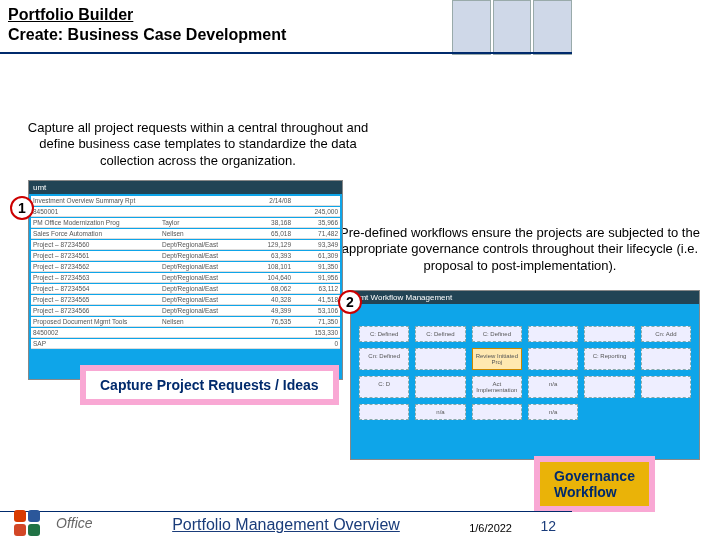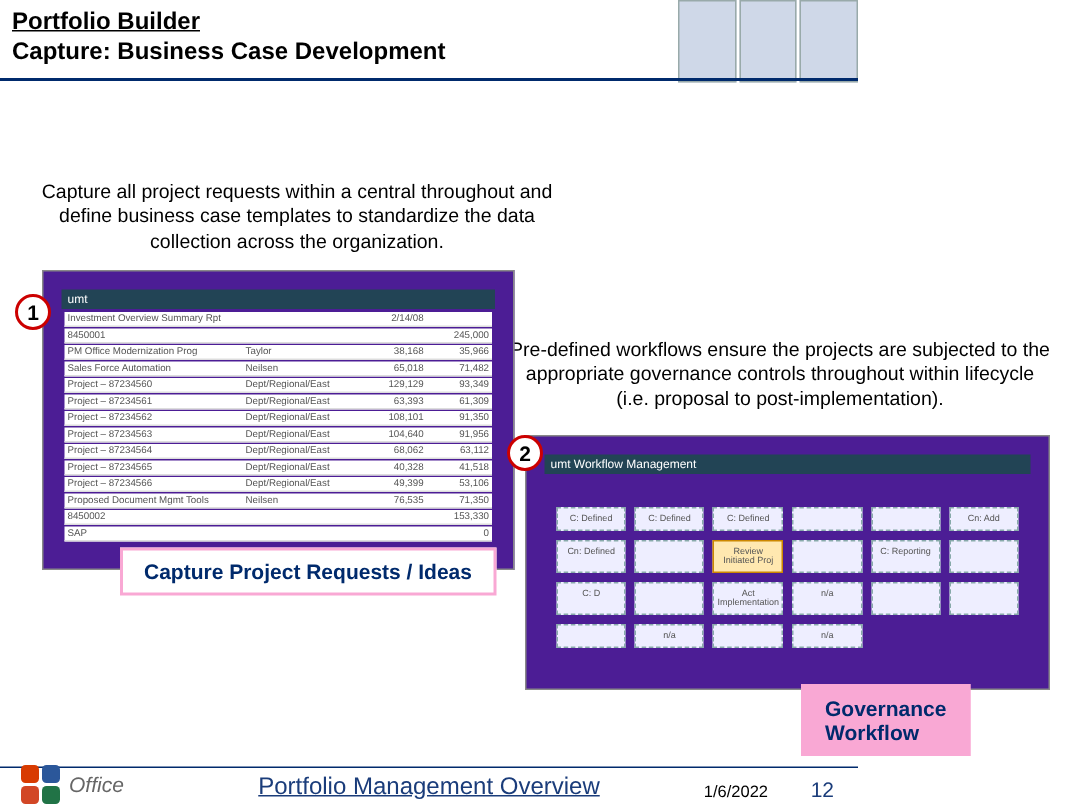--- a/index.html
+++ b/index.html
@@ -12,74 +12,74 @@
   .subtitle { font-size: 16px; font-weight: bold; padding: 2px 0 0 8px; }
   .hr { position: absolute; top: 52px; left: 0; width: 100%; height: 2px; background: #002a6c; }
   .corner-thumbs { position: absolute; top: 0; right: 0; width: 120px; height: 55px; display: flex; gap: 2px; }
   .corner-thumbs div { flex:1; background: #cfd8e8; border:1px solid #9aa; }
 
   
   .blurb1 { position: absolute; top: 120px; left: 18px; width: 360px; font-size: 13px; text-align: center; line-height: 1.25; }
   .blurb2 { position: absolute; top: 225px; left: 340px; width: 360px; font-size: 13px; text-align: center; line-height: 1.25; }
 
   
-  .shot { position: absolute; border:1px solid #888; background: #4c1d95; font-size: 7px; color:#555; padding:14px; overflow:hidden; }
+  .shot { position: absolute; border:1px solid #888; background: #0ea5e9; font-size: 7px; color:#555; padding:2px; overflow:hidden; }
   .shot1 { top: 180px; left: 28px; width: 315px; height: 200px; }
   .shot2 { top: 290px; left: 350px; width: 350px; height: 170px; }
 
   .shot-bar { background:#245; color:#fff; font-size:8px; padding:2px 4px; margin:-2px -2px 2px -2px; }
   .shot-rows { display:flex; flex-direction:column; gap:1px; }
   .shot-row { display:flex; gap:6px; border-bottom:1px solid #ddd; padding:1px 2px; background:#fff; font-size:6.5px; }
   .shot-row span:nth-child(1){flex:3;} .shot-row span:nth-child(2){flex:2;} .shot-row span:nth-child(3){flex:1;text-align:right;} .shot-row span:nth-child(4){flex:1;text-align:right;}
 
   .shot2-grid { display:grid; grid-template-columns:repeat(6,1fr); gap:6px; padding:20px 6px 6px 6px; }
   .wf-box { border:1px dashed #8aa; background:#eef; font-size:6px; text-align:center; padding:4px 2px; }
   .wf-box.sel { border:1px solid #c80; background:#ffe8b0; }
 
   
   .badge { position:absolute; width:24px; height:24px; border-radius:50%; background:#fff; border:2px solid #c00; display:flex; align-items:center; justify-content:center; font-weight:bold; font-size:14px; }
   .badge1 { top: 196px; left: 10px; }
   .badge2 { top: 290px; left: 338px; }
 
   
-  .caption { position:absolute; background:#fff; border:2px solid #f9a8d4; padding:6px 14px; font-size:14px; font-weight:bold; color:#002a6c; }
-  .caption.yellow { background:#f9a8d4; }
+  .caption { position:absolute; background:#fff; border:6px solid #f9a8d4; padding:6px 14px; font-size:14px; font-weight:bold; color:#002a6c; }
+  .caption.yellow { background:#eab308; }
   .cap1 { top: 365px; left: 80px; }
   .cap2 { top: 456px; left: 534px; }
 
   
   .footer-line { position:absolute; bottom:28px; left:0; width:100%; height:1px; background:#002a6c; }
-  .office-logo { position:absolute; bottom:4px; left:14px; display:flex; align-items:center; gap:6px; }
+  .office-logo { position:absolute; bottom:4px; left:14px; display:flex; align-items:center; gap:16px; }
   .office-grid { width:26px; height:26px; display:grid; grid-template-columns:1fr 1fr; grid-template-rows:1fr 1fr; gap:2px; }
   .office-grid div:nth-child(1){background:#d83b01;border-radius:3px;}
   .office-grid div:nth-child(2){background:#2b579a;border-radius:3px;}
   .office-grid div:nth-child(3){background:#d24726;border-radius:3px;}
   .office-grid div:nth-child(4){background:#217346;border-radius:3px;}
   .office-text { font-size:14px; font-style:italic; color:#666; }
   .footer-center { position:absolute; bottom:6px; left:0; width:100%; text-align:center; font-size:16px; color:#1a3c7a; text-decoration:underline; }
   .footer-date { position:absolute; bottom:6px; right:60px; font-size:11px; }
   .footer-num { position:absolute; bottom:6px; right:16px; font-size:14px; color:#1a3c7a; }
 </style>
 </head>
 <body>
 
 <div class="slide">
   <div class="header">
     <div class="title">Portfolio Builder</div>
-    <div class="subtitle">Capture: Business Case Development</div>
+    <div class="subtitle">Create: Business Case Development</div>
   </div>
   <div class="corner-thumbs">
       <div></div>
       <div></div>
       <div></div>
     </div>
   <div class="hr"></div>
 
   <div class="blurb1">Capture all project requests within a central throughout and define business case templates to standardize the data collection across the organization.</div>
-  <div class="blurb2">Pre-defined workflows ensure the projects are subjected to the appropriate governance controls throughout within lifecycle (i.e. proposal to post-implementation).</div>
+  <div class="blurb2">Pre-defined workflows ensure the projects are subjected to the appropriate governance controls throughout their lifecycle (i.e. proposal to post-implementation).</div>
 
   <div class="shot shot1">
     <div class="shot-bar">umt</div>
     <div class="shot-rows" id="shot1rows">
         <div class="shot-row">
           <span>Investment Overview Summary Rpt</span>
           <span></span>
           <span>2/14/08</span>
           <span></span>
         </div>

